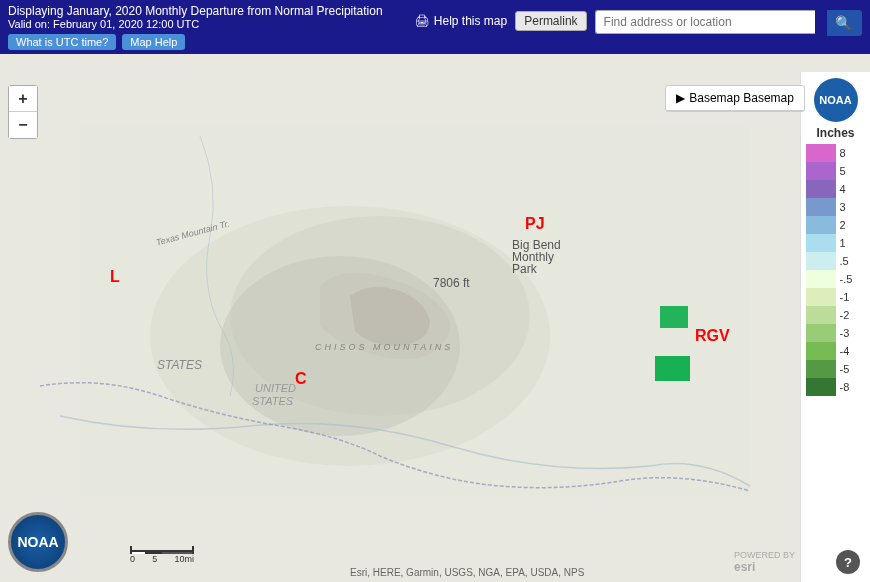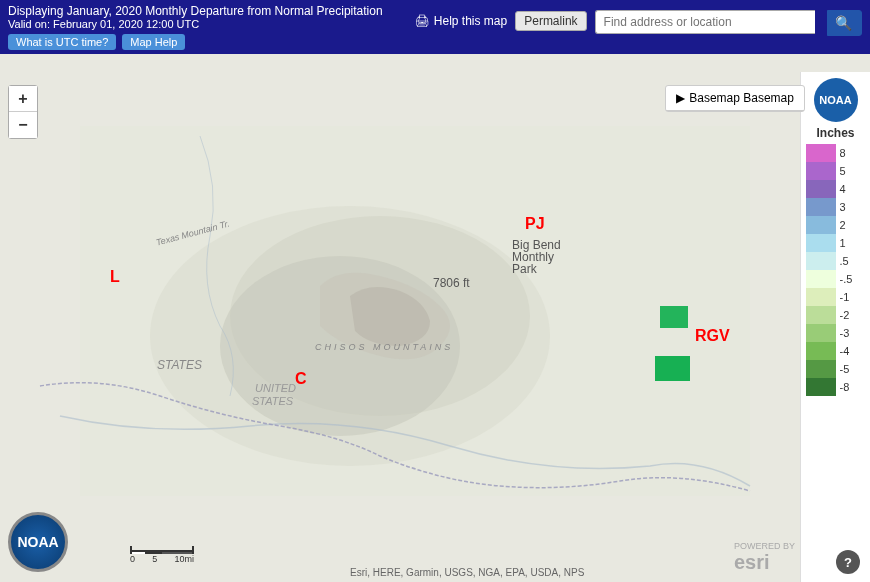--- a/index.html
+++ b/index.html
@@ -515,20 +515,20 @@
           <span>10mi</span>
         </div>
       </div>
     </div>
   </div>
 
   <div id="attribution">Esri, HERE, Garmin, USGS, NGA, EPA, USDA, NPS</div>
 
   <div id="esri-logo">
     <div style="font-size:9px; color:#aaa;">POWERED BY</div>
-    <div style="font-size:20px; font-weight:bold; color:#aaa; ">esri</div>
+    <div style="font-size:12px; font-weight:bold; color:#aaa; ">esri</div>
   </div>
 
   <button id="help-btn">
     <span>?</span>
   </button>
 
 </div>
 
 </body></html>

